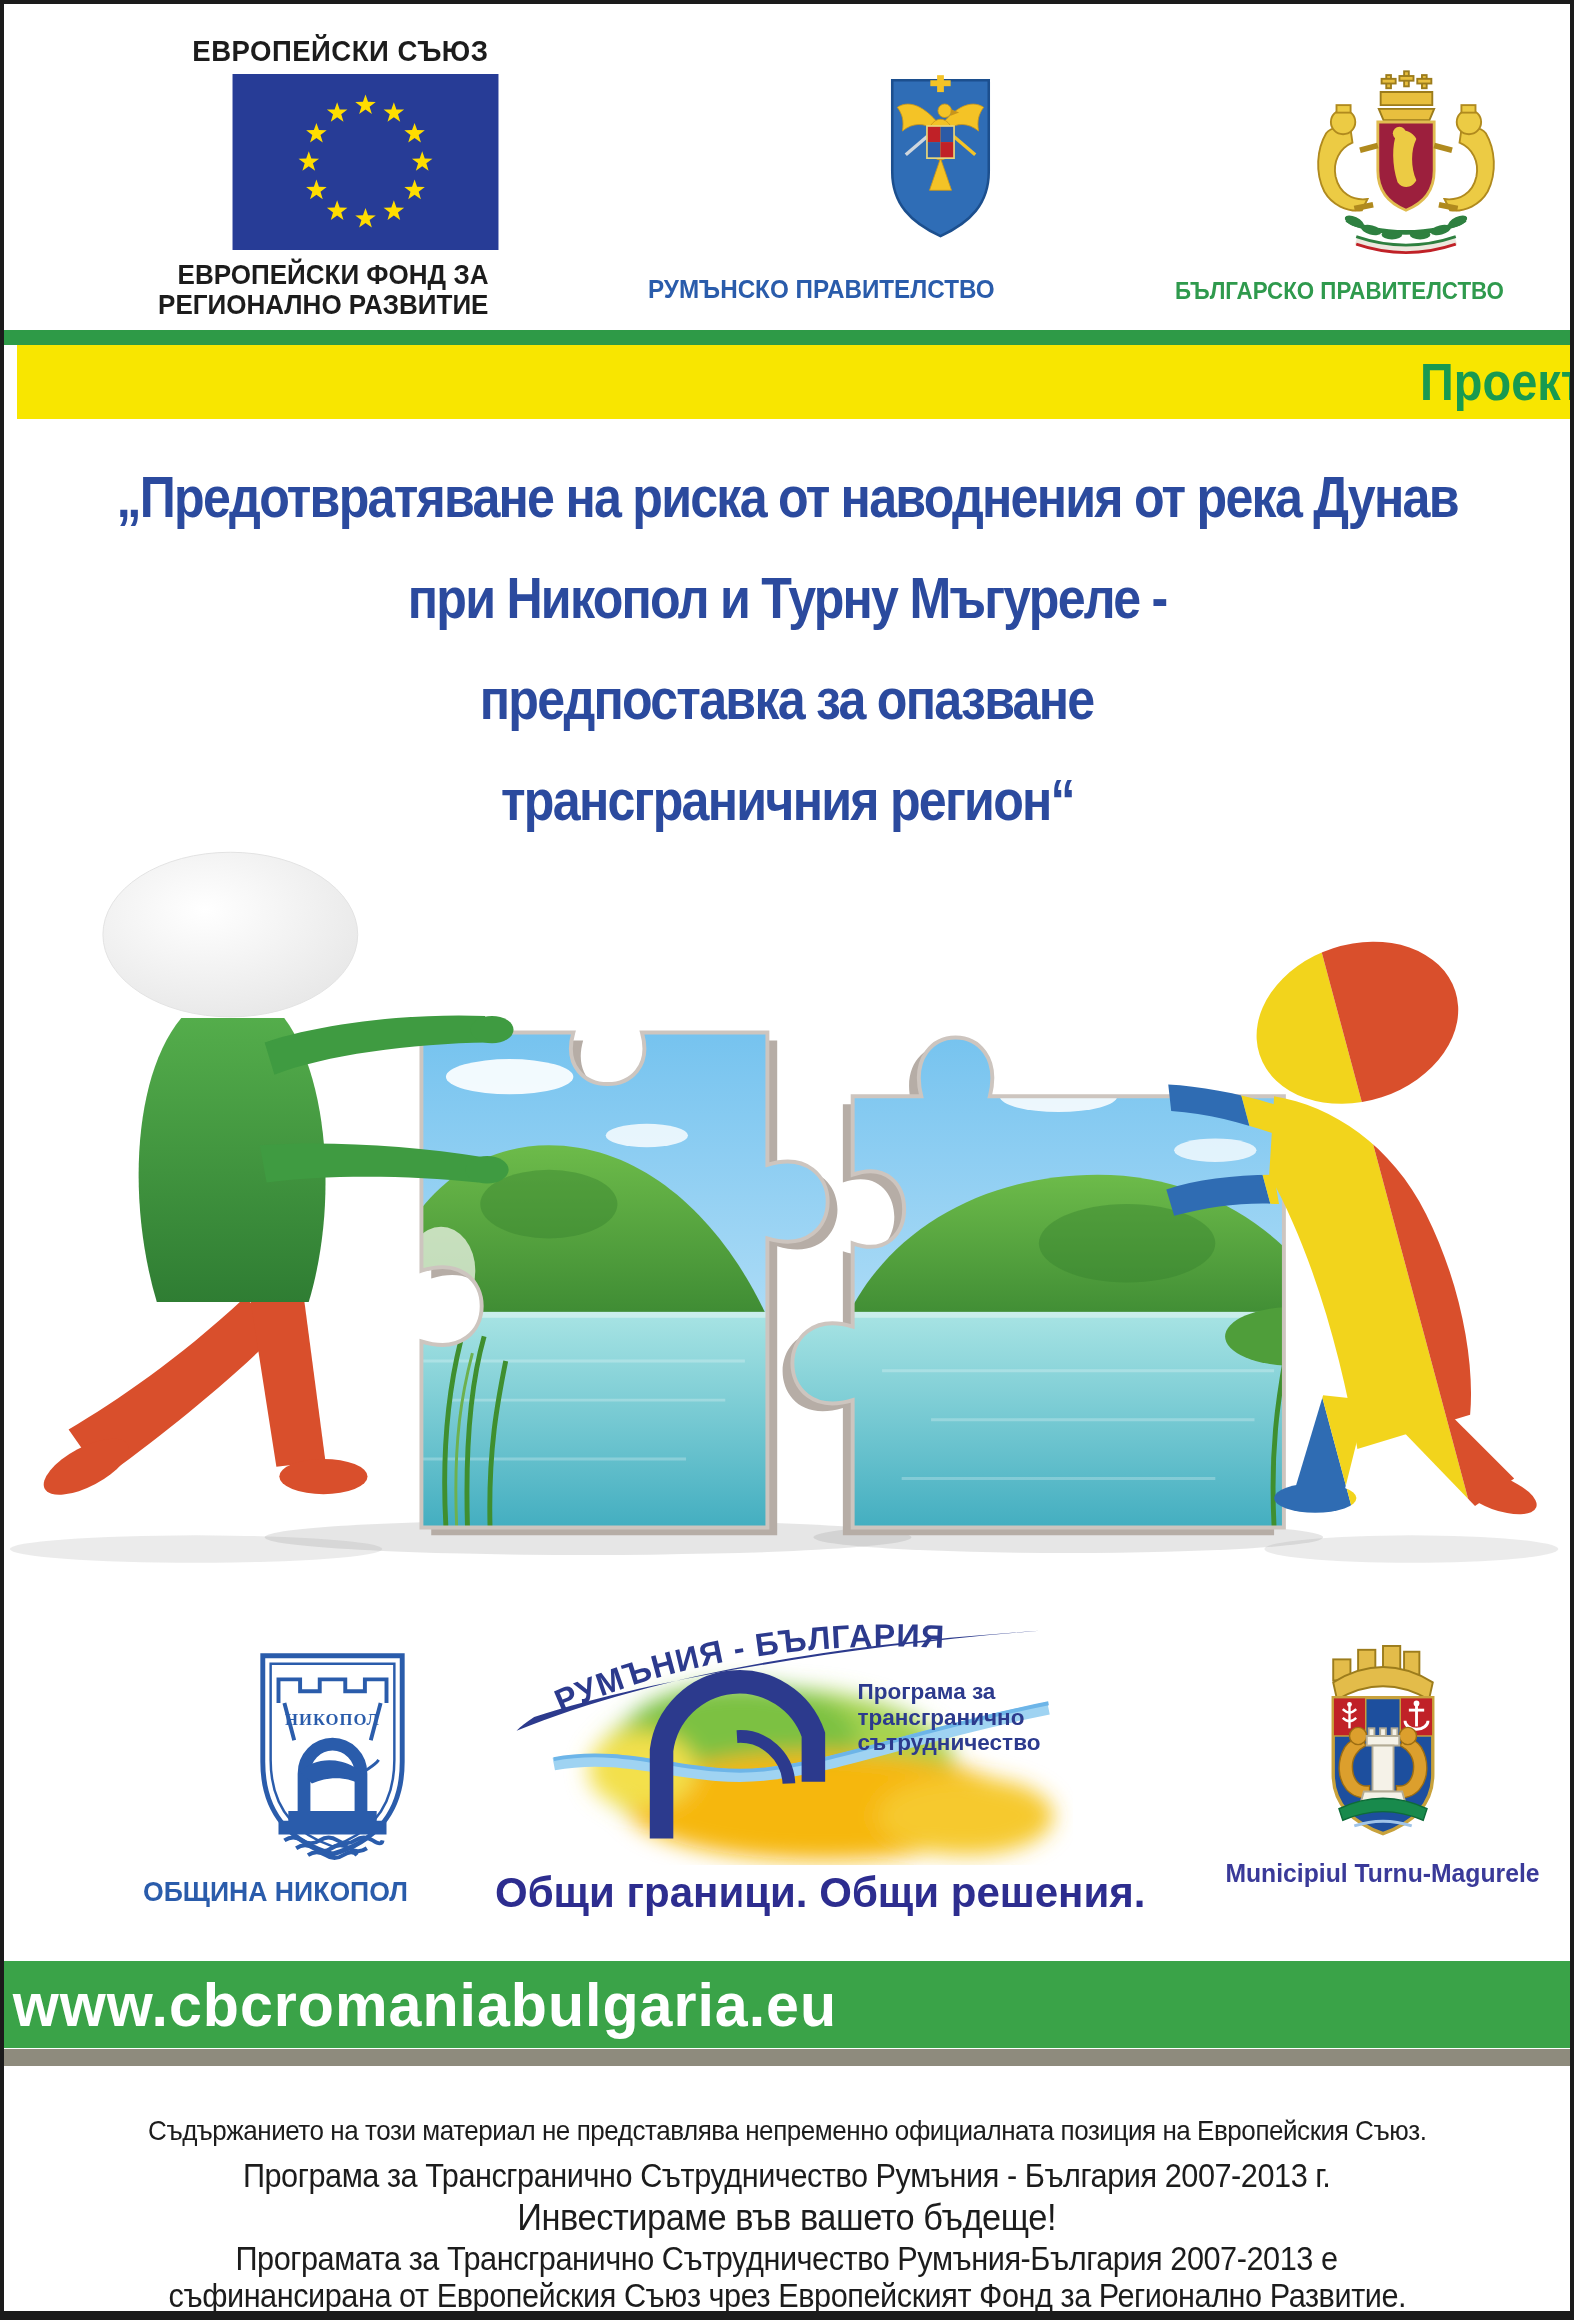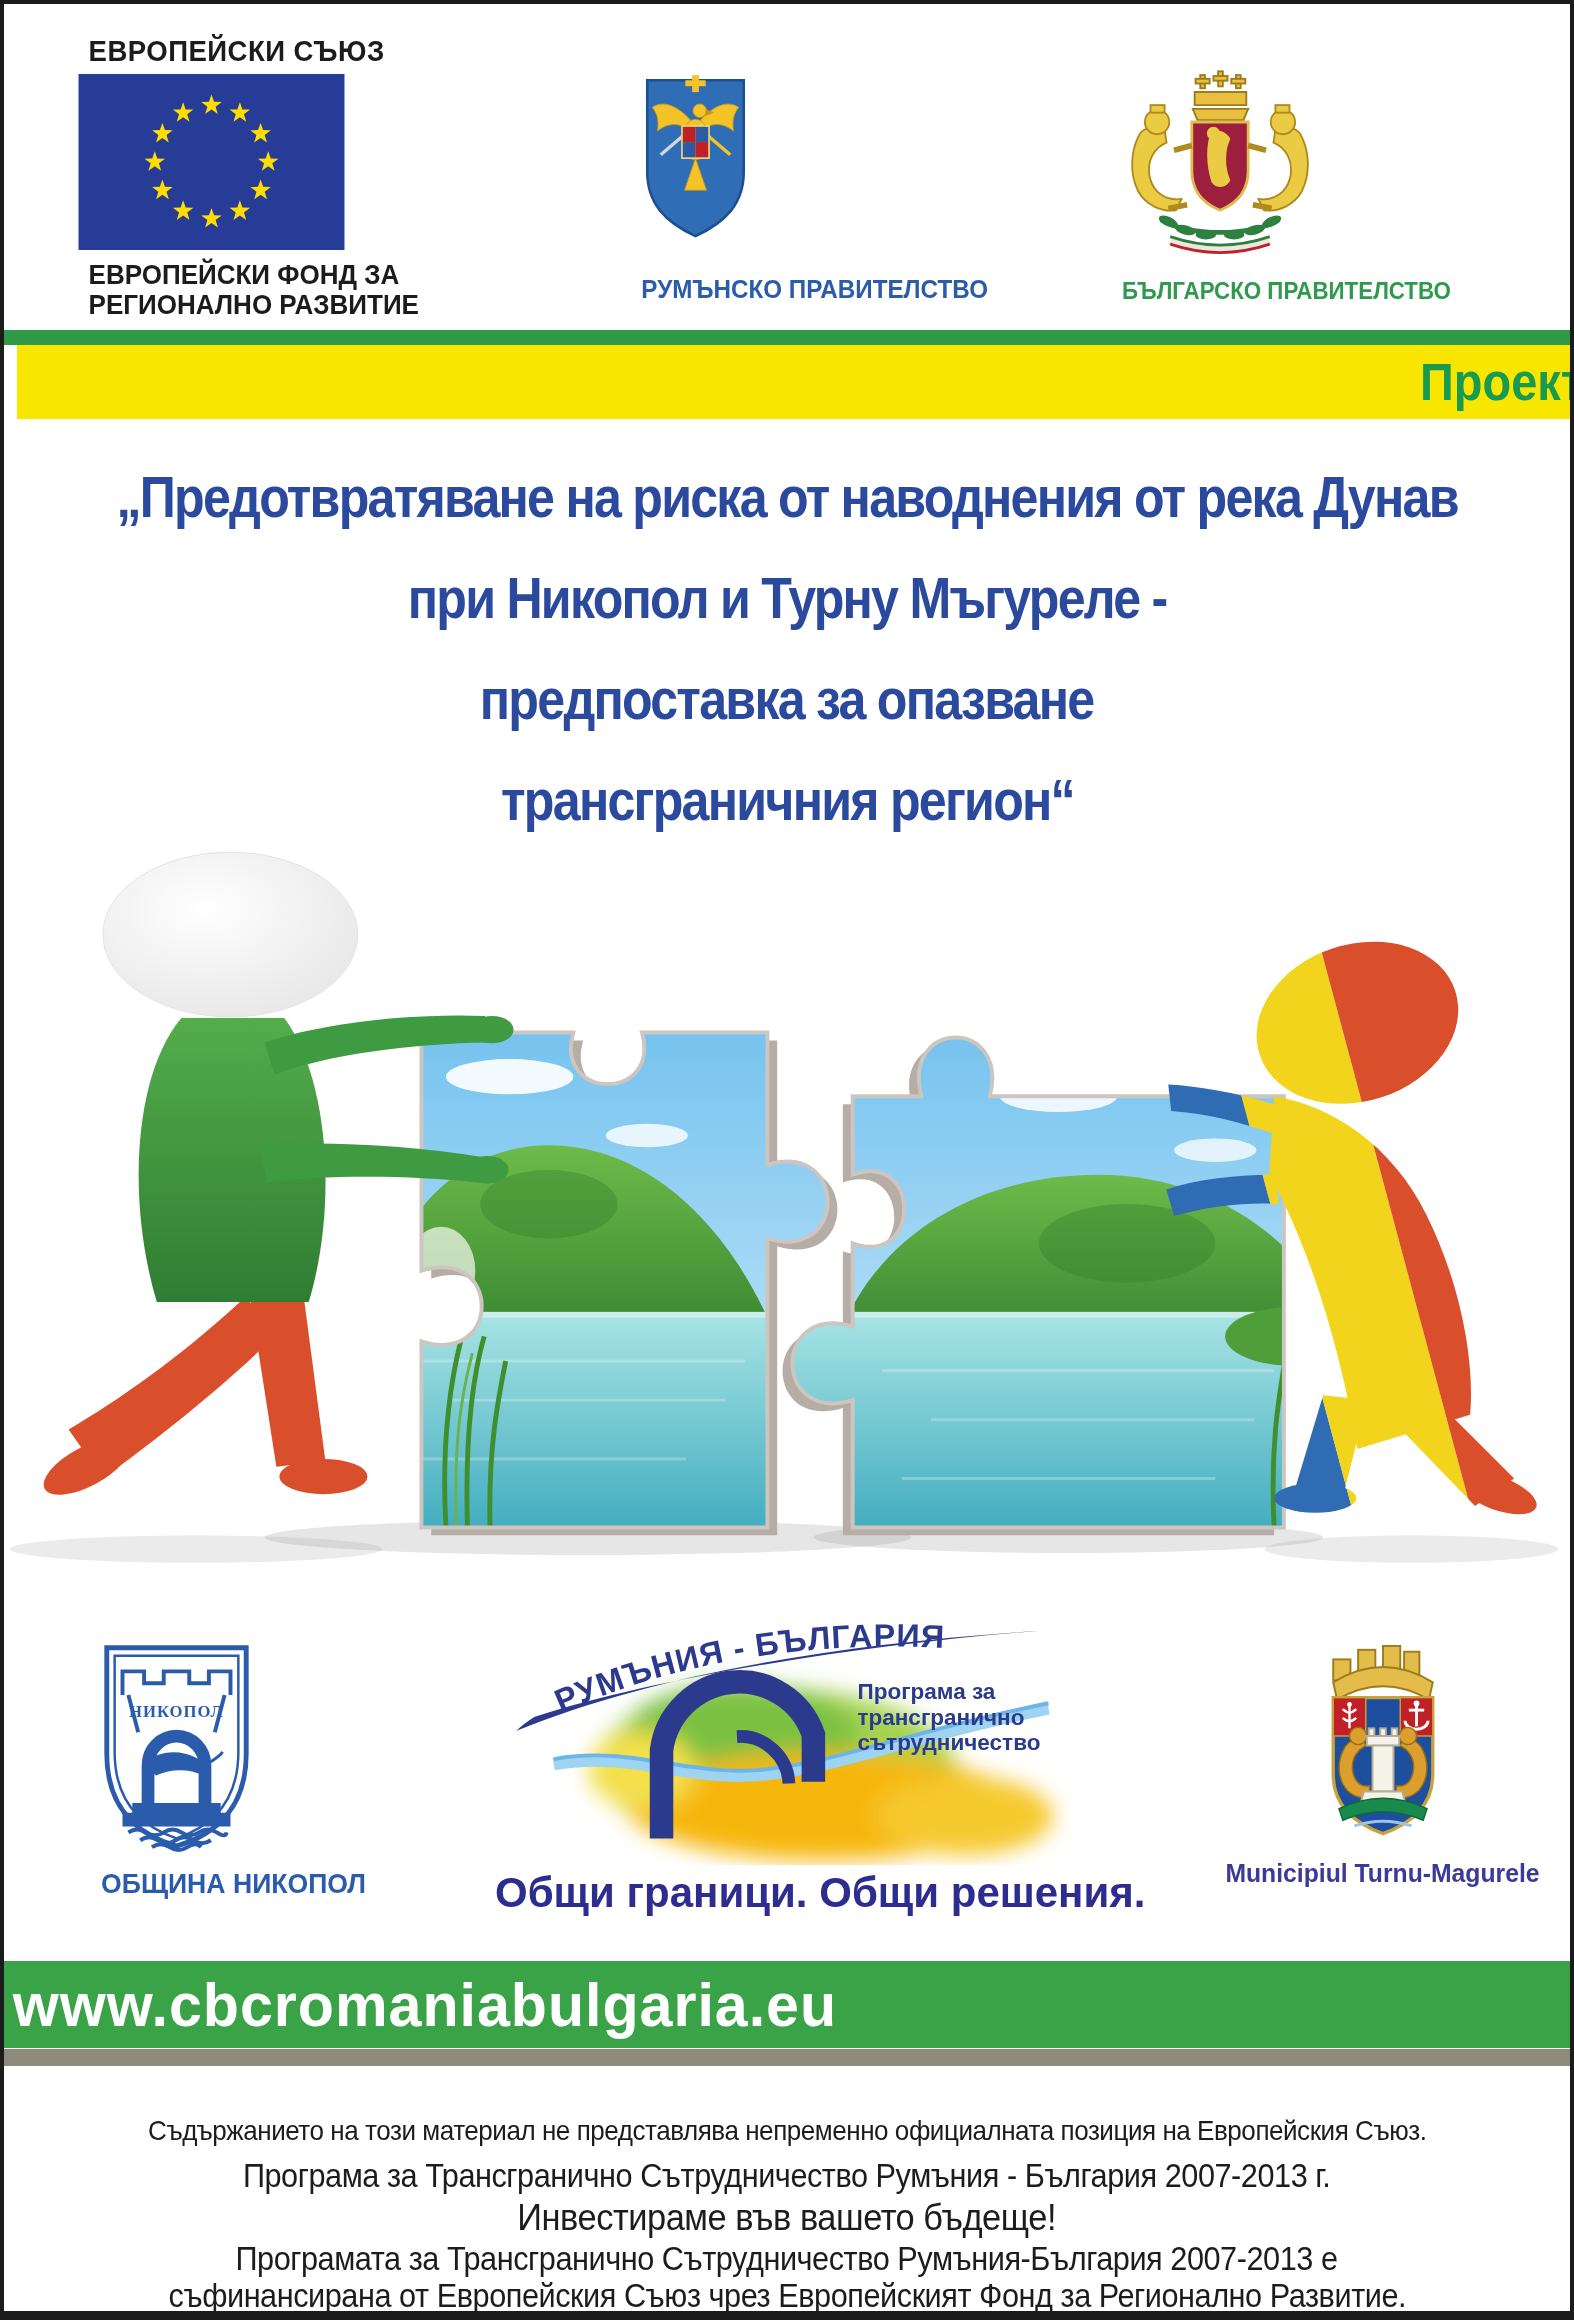--- a/index.html
+++ b/index.html
@@ -1,20 +1,20 @@
 <!DOCTYPE html>
 <html><head>
 <meta charset="utf-8">
 <style>
   html,body{margin:0;padding:0;background:#ffffff;}
   .poster{position:relative;width:1574px;height:2321px;background:#fff;overflow:hidden;
           font-family:"Liberation Sans",sans-serif;color:#1c1c1c;}
   .frame{position:absolute;inset:0;border:4.9px solid #1b1b1b;border-bottom-width:10.8px;z-index:60;pointer-events:none;}
   .abs{position:absolute;}
-  .ctr{text-align:left;}
+  .ctr{text-align:right;}
 
   
   .eu-block{left:78px;top:35px;width:421px;}
   .eu-label{font-size:29px;font-weight:bold;letter-spacing:0.5px;color:#1c1c1c;transform:scaleX(.95);}
   .eu-fund{margin-top:5.9px;font-size:27.4px;font-weight:bold;line-height:1.12;color:#1c1c1c;transform:scaleX(.95);}
   .ro-block{left:632px;top:63px;width:372px;}
   .ro-caption{margin-top:15.7px;font-size:25.5px;font-weight:600;color:#2a5cab;transform:scaleX(.95);}
   .bg-block{left:1112px;top:60px;width:402px;}
   .bg-caption{margin-top:11.8px;font-size:23.5px;font-weight:600;color:#2f9a4d;transform:scaleX(.95);}
 
@@ -22,21 +22,21 @@
   .yellow-banner{left:17px;top:345px;width:1574px;height:74px;background:#f8e600;display:flex;align-items:center;justify-content:flex-end;}
   .project-label{font-size:51px;font-weight:bold;color:#189a50;transform:scaleX(.92);}
 
   .title-block{left:0;top:446px;width:1574px;z-index:5;}
   .t-line{height:101px;display:flex;align-items:center;justify-content:center;}
   .t-line span{display:inline-block;font-size:57px;font-weight:bold;color:#2b4a9e;letter-spacing:-2px;transform:scaleX(.88);white-space:nowrap;}
 
   .illustration{left:0;top:851px;width:1574px;height:765px;z-index:1;}
 
   .partners{left:0;top:1607px;width:1574px;height:363px;z-index:2;}
-  .nikopol-block{position:absolute;left:93px;top:31px;width:323px;text-align:left;}
+  .nikopol-block{position:absolute;left:93px;top:39px;width:323px;text-align:right;}
   .nikopol-caption{margin-top:9.8px;font-size:28px;font-weight:600;color:#2a5cab;transform:scaleX(.95);}
   .program-block{position:absolute;left:495px;top:7.8px;width:578px;text-align:center;}
   .program-slogan{margin-top:0px;font-size:42px;font-weight:bold;color:#2d2d8f;white-space:nowrap;}
   .turnu-block{position:absolute;left:1201px;top:15.7px;width:363px;text-align:center;}
   .turnu-caption{margin-top:7.8px;font-size:25.5px;font-weight:600;color:#3a3a99;transform:scaleX(.97);}
 
   .url-bar{left:0;top:1961px;width:1574px;height:87px;background:#3aa348;display:flex;align-items:center;z-index:3;}
   .url-text{font-size:61px;font-weight:bold;color:#ffffff;letter-spacing:1px;transform:scaleX(.97);}
   .gray-strip{left:0;top:2049px;width:1574px;height:16.7px;background:#8e8b7d;z-index:3;}
 

